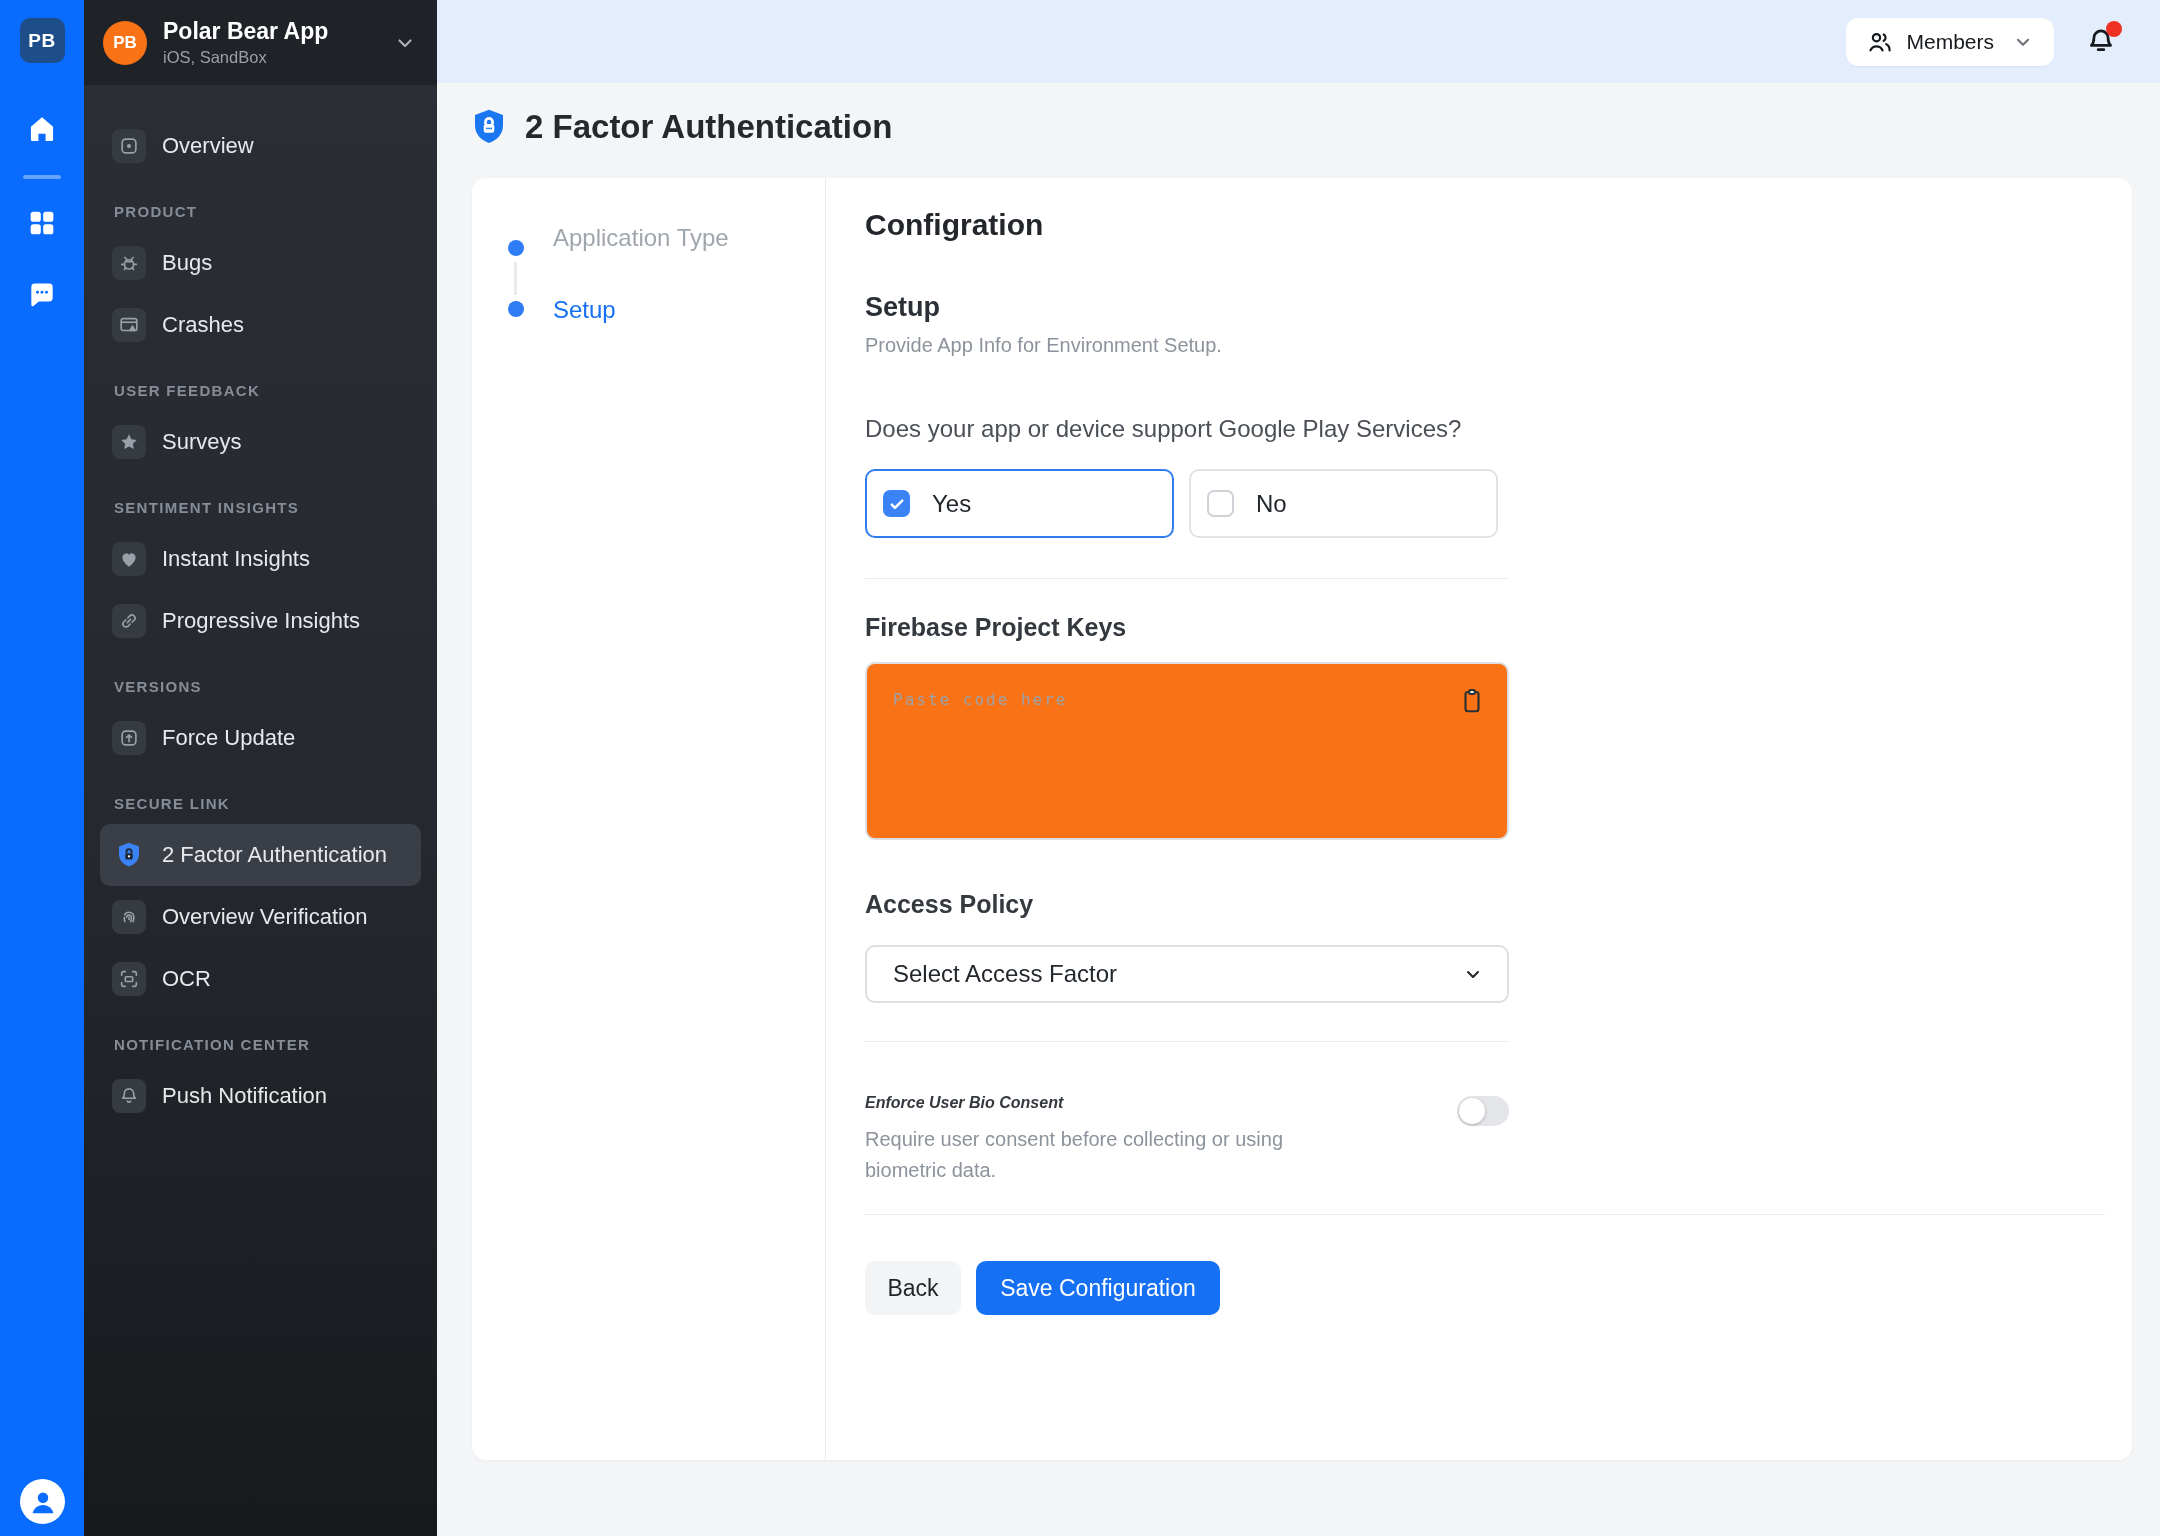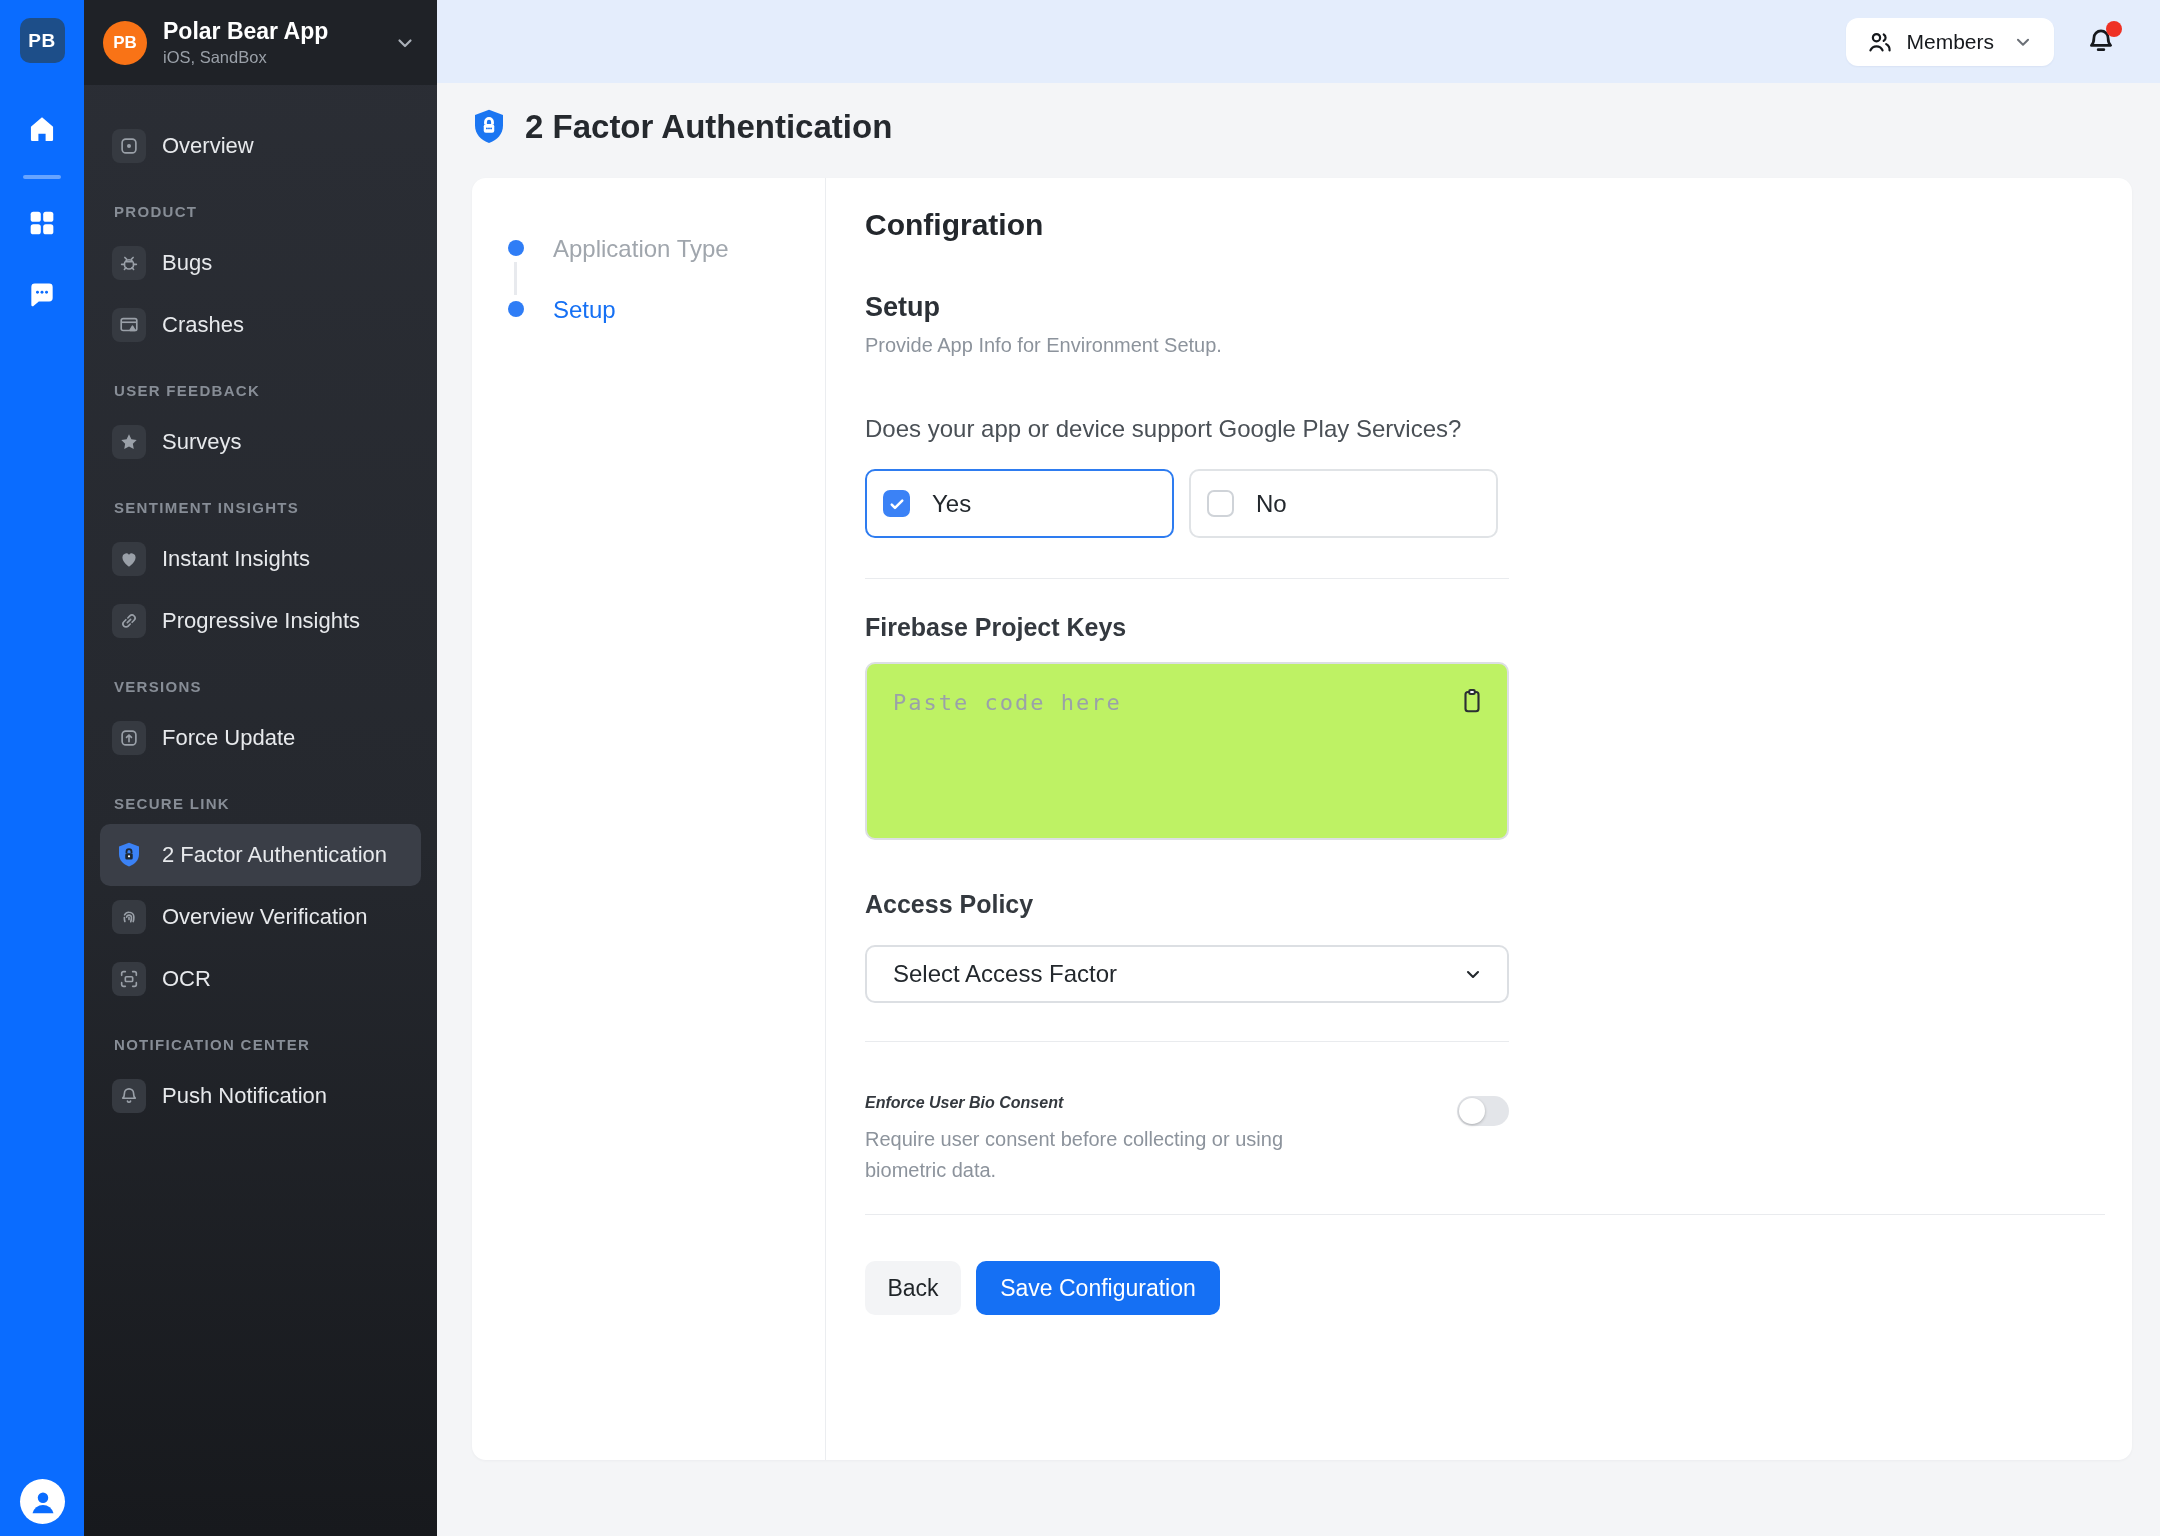--- a/index.html
+++ b/index.html
@@ -94,21 +94,21 @@
   .card {
     position: absolute; left: 472px; top: 178px; width: 1660px; height: 1282px;
     background: #ffffff; border-radius: 14px; display: flex;
     box-shadow: 0 1px 3px rgba(20,30,50,.04);
   }
   .stepper-col { width: 354px; border-right: 1px solid #ebedf0; position: relative; flex-shrink: 0; }
   .step-dot { position: absolute; width: 16px; height: 16px; border-radius: 50%; background: #2f7df6; left: 36px; }
   .step-dot.d1 { top: 62px; } .step-dot.d2 { top: 123px; }
   .step-connector { position: absolute; left: 42px; top: 84px; width: 3px; height: 33px; background: #e8eaee; }
   .step-label { position: absolute; left: 81px; font-size: 24px; cursor: pointer; }
-  .step-label.s1 { top: 57px; color: #a0a6ad; }
+  .step-label.s1 { top: 46px; color: #a0a6ad; }
   .step-label.s2 { top: 118px; color: #1570f4; font-weight: 500; }
 
   .content-col { flex: 1; padding: 30px 27px 0 39px; }
   .cfg-heading { font-size: 30px; font-weight: 700; color: #23272c; }
   .cfg-subheading { font-size: 27px; font-weight: 600; color: #2b3036; margin-top: 50px; }
   .cfg-desc { font-size: 20px; color: #8c939c; margin-top: 11px; }
   .cfg-question { font-size: 24px; color: #4a5056; font-weight: 500; margin-top: 58px; }
 
   .options-row { display: flex; margin-top: 26px; }
   .option-card {
@@ -127,22 +127,22 @@
   .divider { height: 1px; background: #e9ebee; width: 644px; margin-top: 40px; }
   .divider.long { width: 100%; margin-top: 28px; }
   .divider.after-select { margin-top: 38px; }
 
   .field-label { font-size: 25px; font-weight: 600; color: #34393f; margin-top: 34px; }
 
   .textarea-wrap { position: relative; width: 644px; margin-top: 20px; }
   .code-textarea {
     width: 644px; height: 178px; border: 2px solid #dcdfe3; border-radius: 10px;
     resize: none; outline: none; padding: 26px 68px 20px 26px;
-    font-family: "DejaVu Sans Mono", monospace; font-size: 22px; color: #23282d;
-    letter-spacing: 2px; background: #bef264;
+    font-family: "DejaVu Sans Mono", monospace; font-size: 16px; color: #23282d;
+    letter-spacing: 2px; background: #f97316;
   }
   .code-textarea::placeholder { color: #9aa1a9; }
   .paste-btn { position: absolute; top: 24px; right: 22px; cursor: pointer; color: #2b2f33; }
 
   .access-label { margin-top: 46px; }
   .select {
     width: 644px; height: 58px; border: 2px solid #dcdfe3; border-radius: 10px; background: #fff;
     margin-top: 26px; display: flex; align-items: center; justify-content: space-between;
     padding: 0 22px 0 26px; cursor: pointer;
   }

